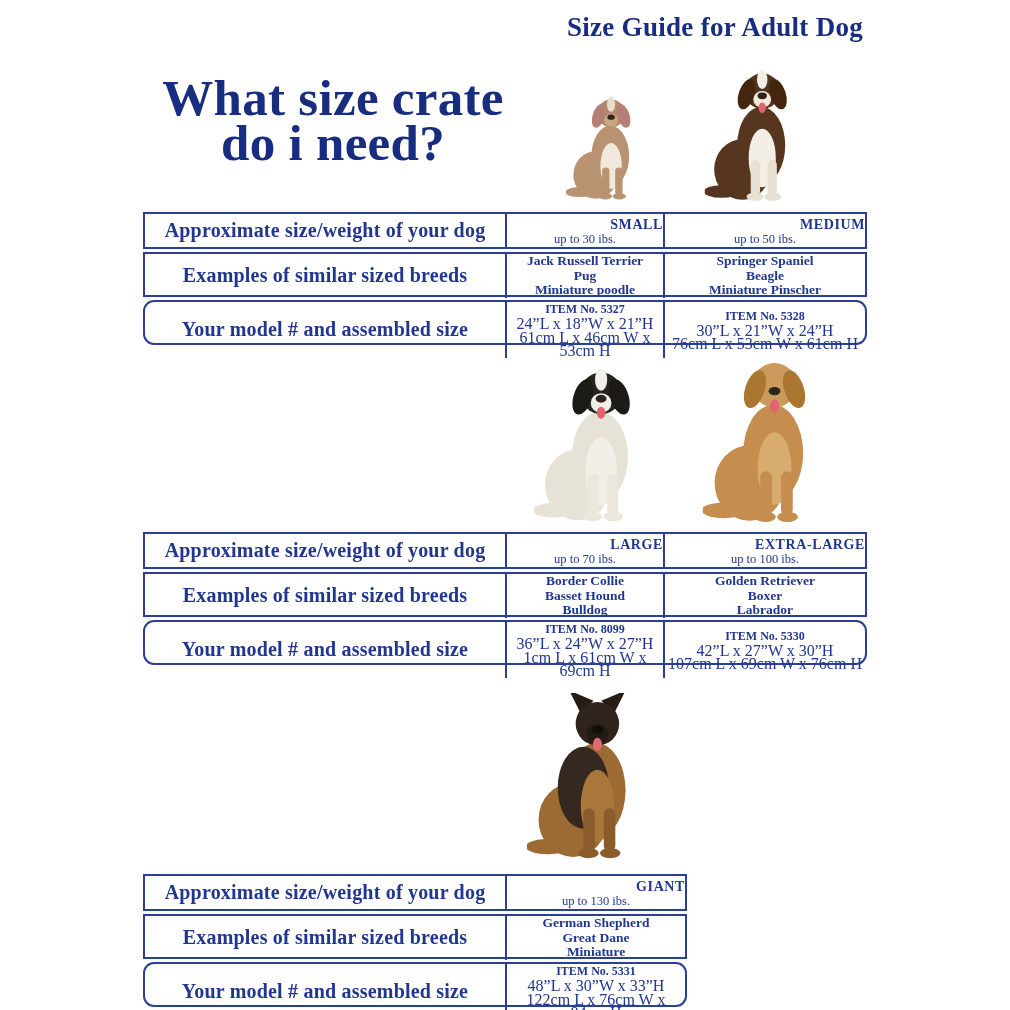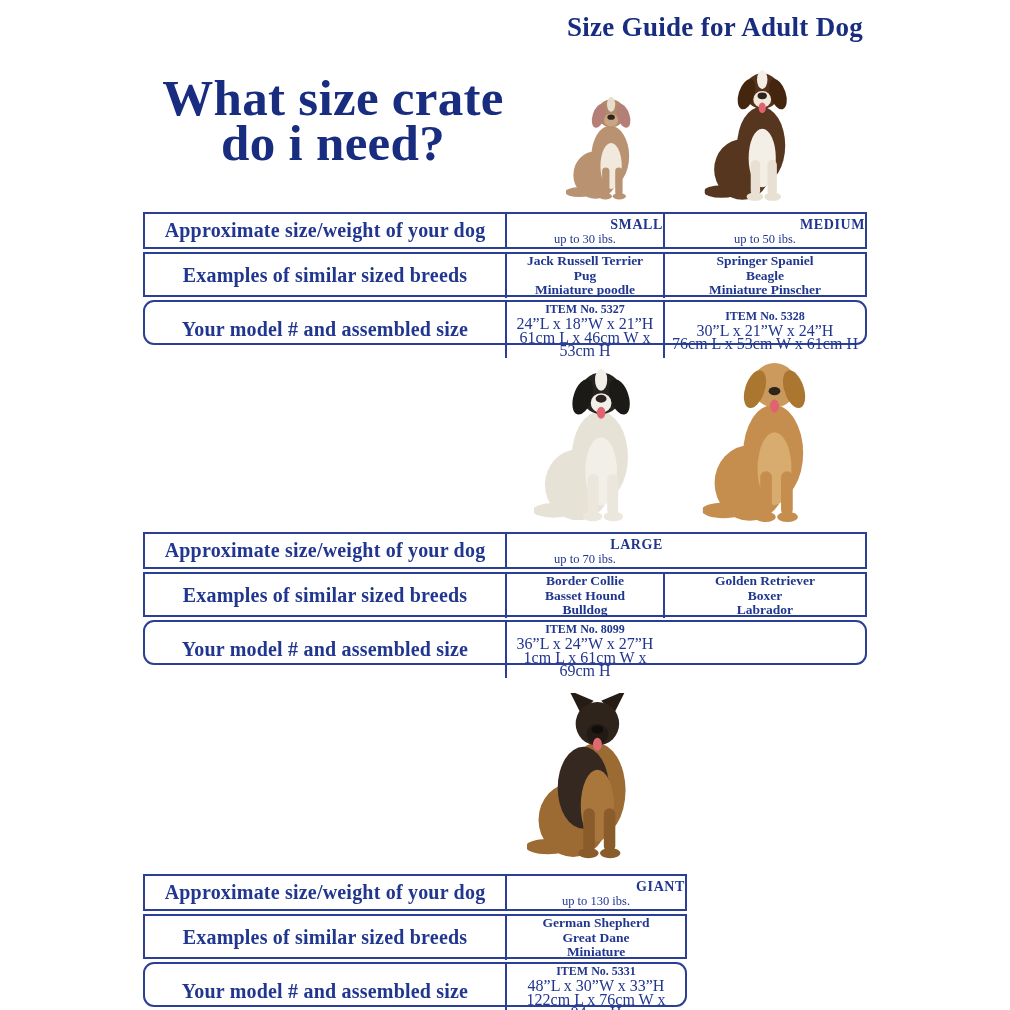--- a/index.html
+++ b/index.html
@@ -179,20 +179,24 @@
     </div>
   </section>
 
   <section class="size-table t2">
     <div class="trow row-size">
       <div class="cell lbl">Approximate size/weight of your dog</div>
       <div class="cell col">
         <div class="sname">LARGE</div>
         <div class="sweight">up to 70 ibs.</div>
       </div>
+      <div class="cell col">
+        <div class="sname">EXTRA-LARGE</div>
+        <div class="sweight">up to 100 ibs.</div>
+      </div>
     </div>
     <div class="trow row-breeds">
       <div class="cell lbl">Examples of similar sized breeds</div>
       <div class="cell col breeds">
         <div>Border Collie</div>
         <div>Basset Hound</div>
         <div>Bulldog</div>
       </div>
       <div class="cell col breeds">
         <div>Golden Retriever</div>
@@ -200,20 +204,25 @@
         <div>Labrador</div>
       </div>
     </div>
     <div class="trow row-model">
       <div class="cell lbl">Your model # and assembled size</div>
       <div class="cell col">
         <div class="item">ITEM No. 8099</div>
         <div class="dims">36”L x 24”W x 27”H</div>
         <div class="dims">1cm L x 61cm W x 69cm H</div>
       </div>
+      <div class="cell col">
+        <div class="item">ITEM No. 5330</div>
+        <div class="dims">42”L x 27”W x 30”H</div>
+        <div class="dims">107cm L x 69cm W x 76cm H</div>
+      </div>
     </div>
   </section>
 
   <section class="size-table t3">
     <div class="trow row-size">
       <div class="cell lbl">Approximate size/weight of your dog</div>
       <div class="cell col">
         <div class="sname">GIANT</div>
         <div class="sweight">up to 130 ibs.</div>
       </div>

